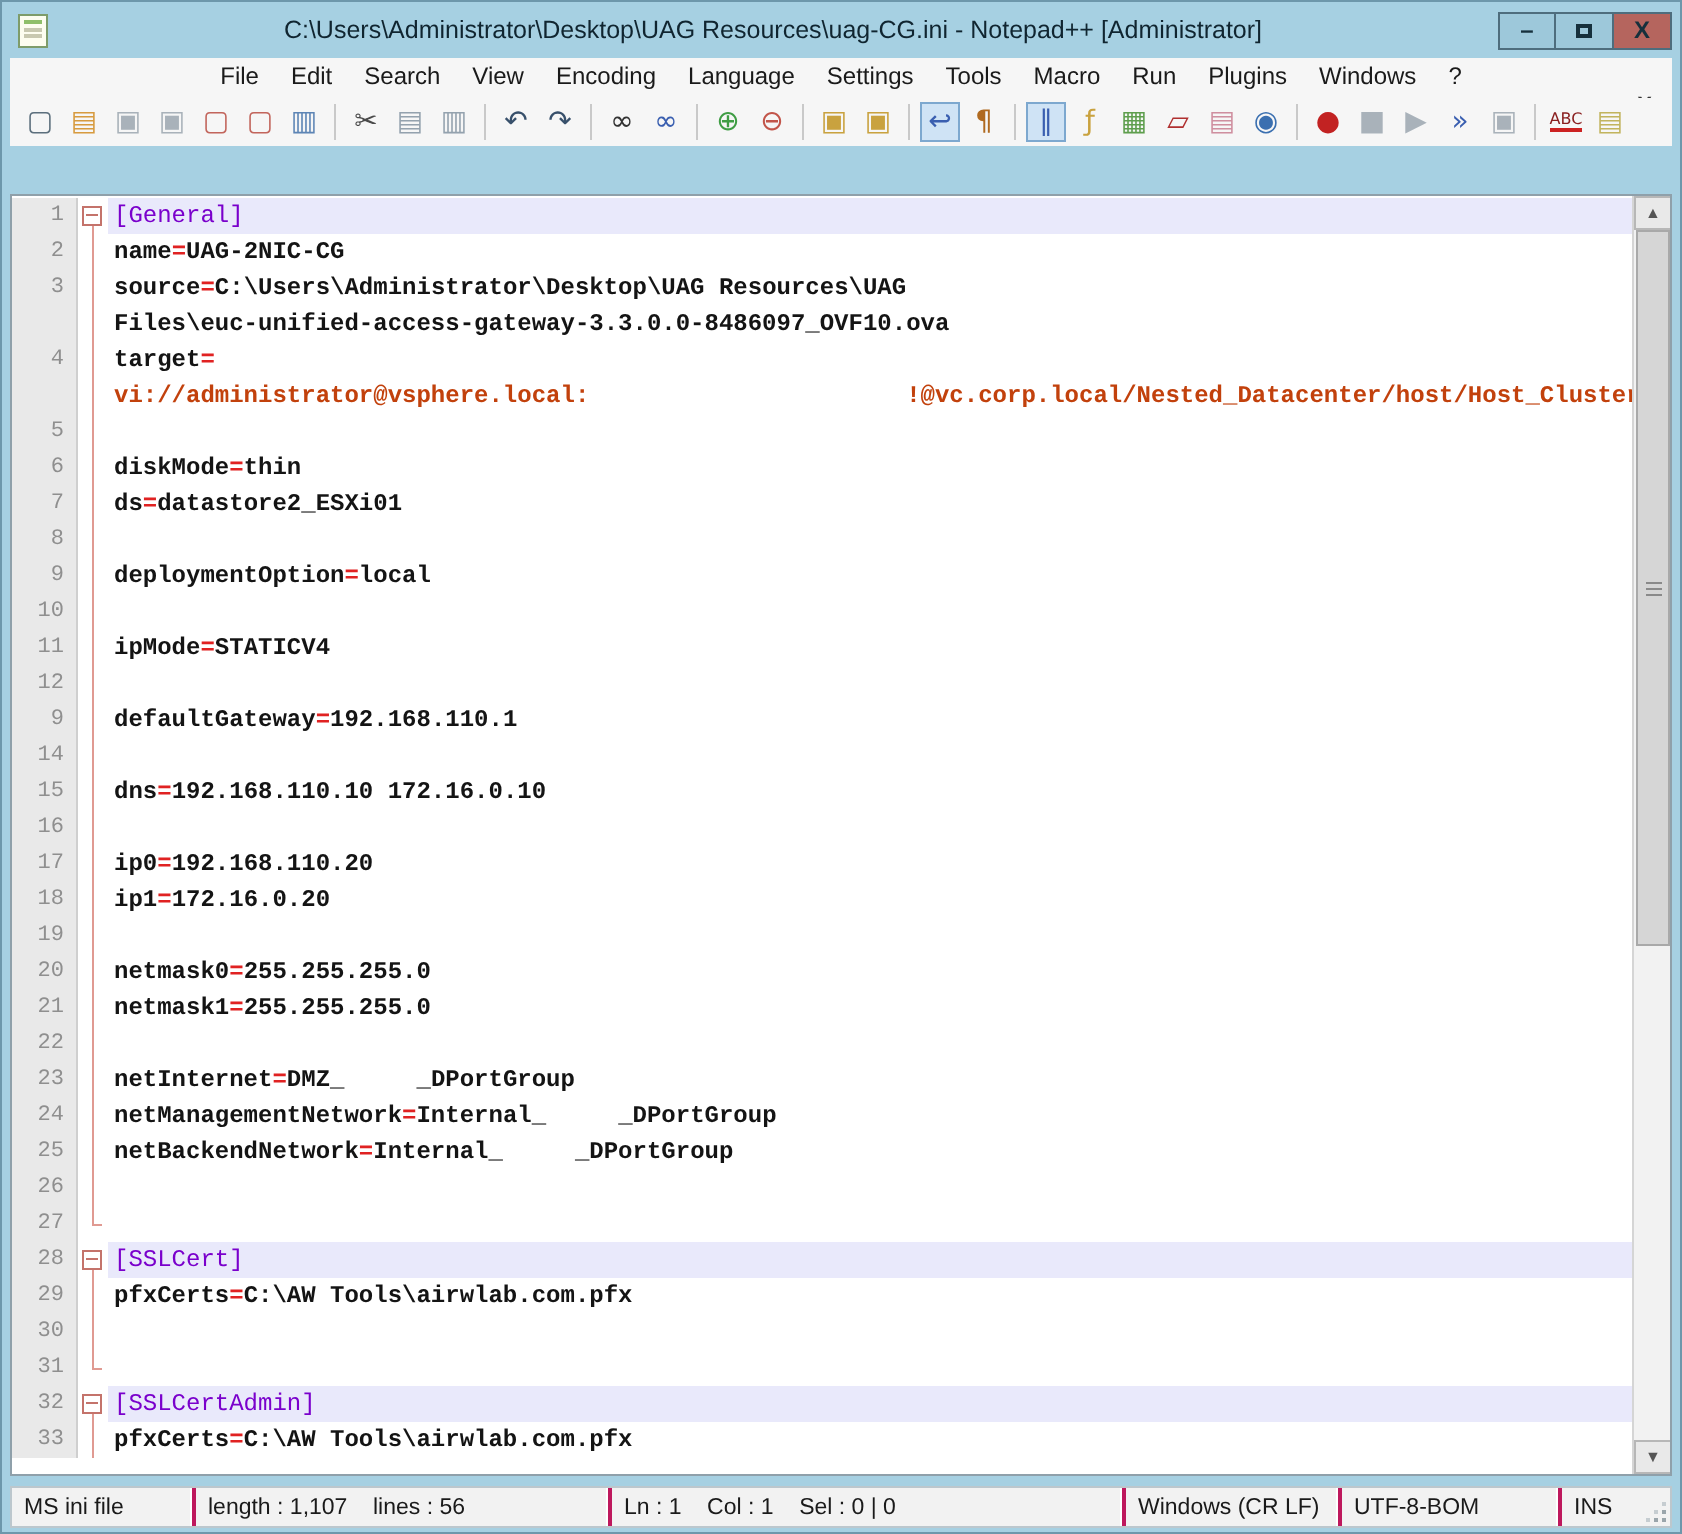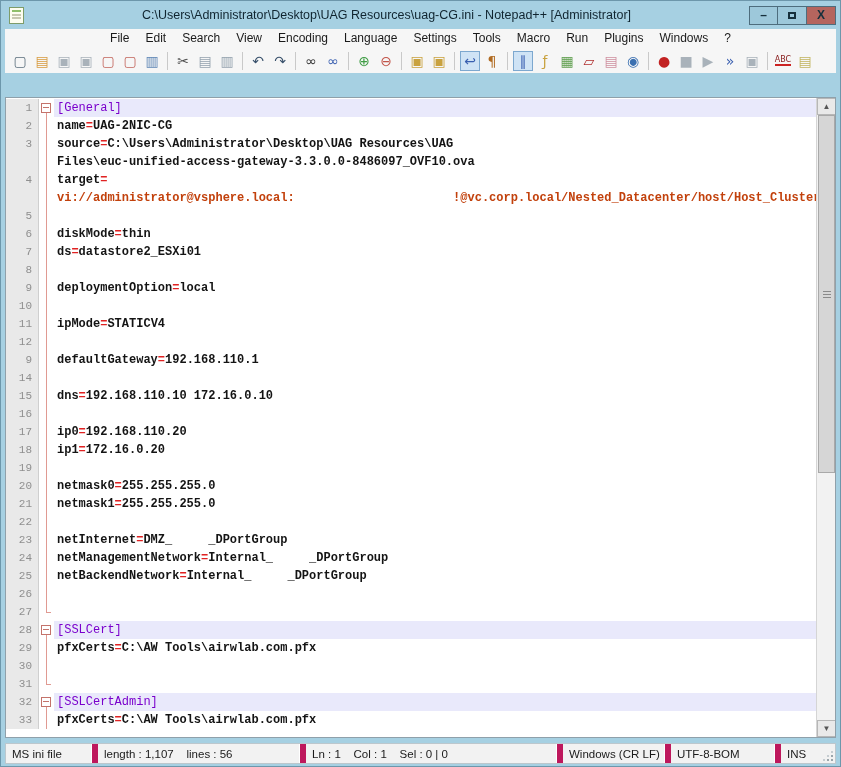--- a/index.html
+++ b/index.html
@@ -72,21 +72,21 @@
           color:#555; font-size:8px; display:flex; align-items:center; justify-content:center; }
   #sbtn-up { top:0; }
   #sbtn-down { bottom:0; }
   #sthumb { position:absolute; left:1px; top:17px; width:17px; height:358px; background:#d6d6d6; border:1px solid #a9a9a9; }
   #sthumb::after { content:""; position:absolute; left:4px; top:50%; width:8px; height:1px; background:#8a8a8a;
                    box-shadow:0 -3px 0 #8a8a8a, 0 3px 0 #8a8a8a; }
   
   #statusbar { position:absolute; left:4px; right:4px; top:742px; height:21px; background:#f2f2f2;
                border:1px solid #bcc7cd; display:flex; align-items:center; font-size:11.5px; color:#1a1a1a; }
   .seg { height:100%; display:flex; align-items:center; padding-left:6px; white-space:pre;
-         border-right:6px solid #be185d; box-shadow:inset -1px 0 0 #ffffff; }
+         border-right:2px solid #be185d; box-shadow:inset -1px 0 0 #ffffff; }
   #seg-type { width:92px; }
   #seg-size { width:208px; }
   #seg-pos  { width:257px; }
   #seg-eol  { width:108px; }
   #seg-enc  { width:110px; }
   #seg-ins  { flex:1; border-right:none; box-shadow:none; position:relative; }
   #resize-grip { position:absolute; right:2px; bottom:2px; width:10px; height:10px; }
   #resize-grip::after { content:""; position:absolute; right:0; bottom:0; width:2px; height:2px; background:#9aa5ab;
       box-shadow:-4px 0 0 #9aa5ab, 0 -4px 0 #9aa5ab, -8px 0 0 #c6cdd1, 0 -8px 0 #c6cdd1, -4px -4px 0 #c6cdd1; }
 </style>

